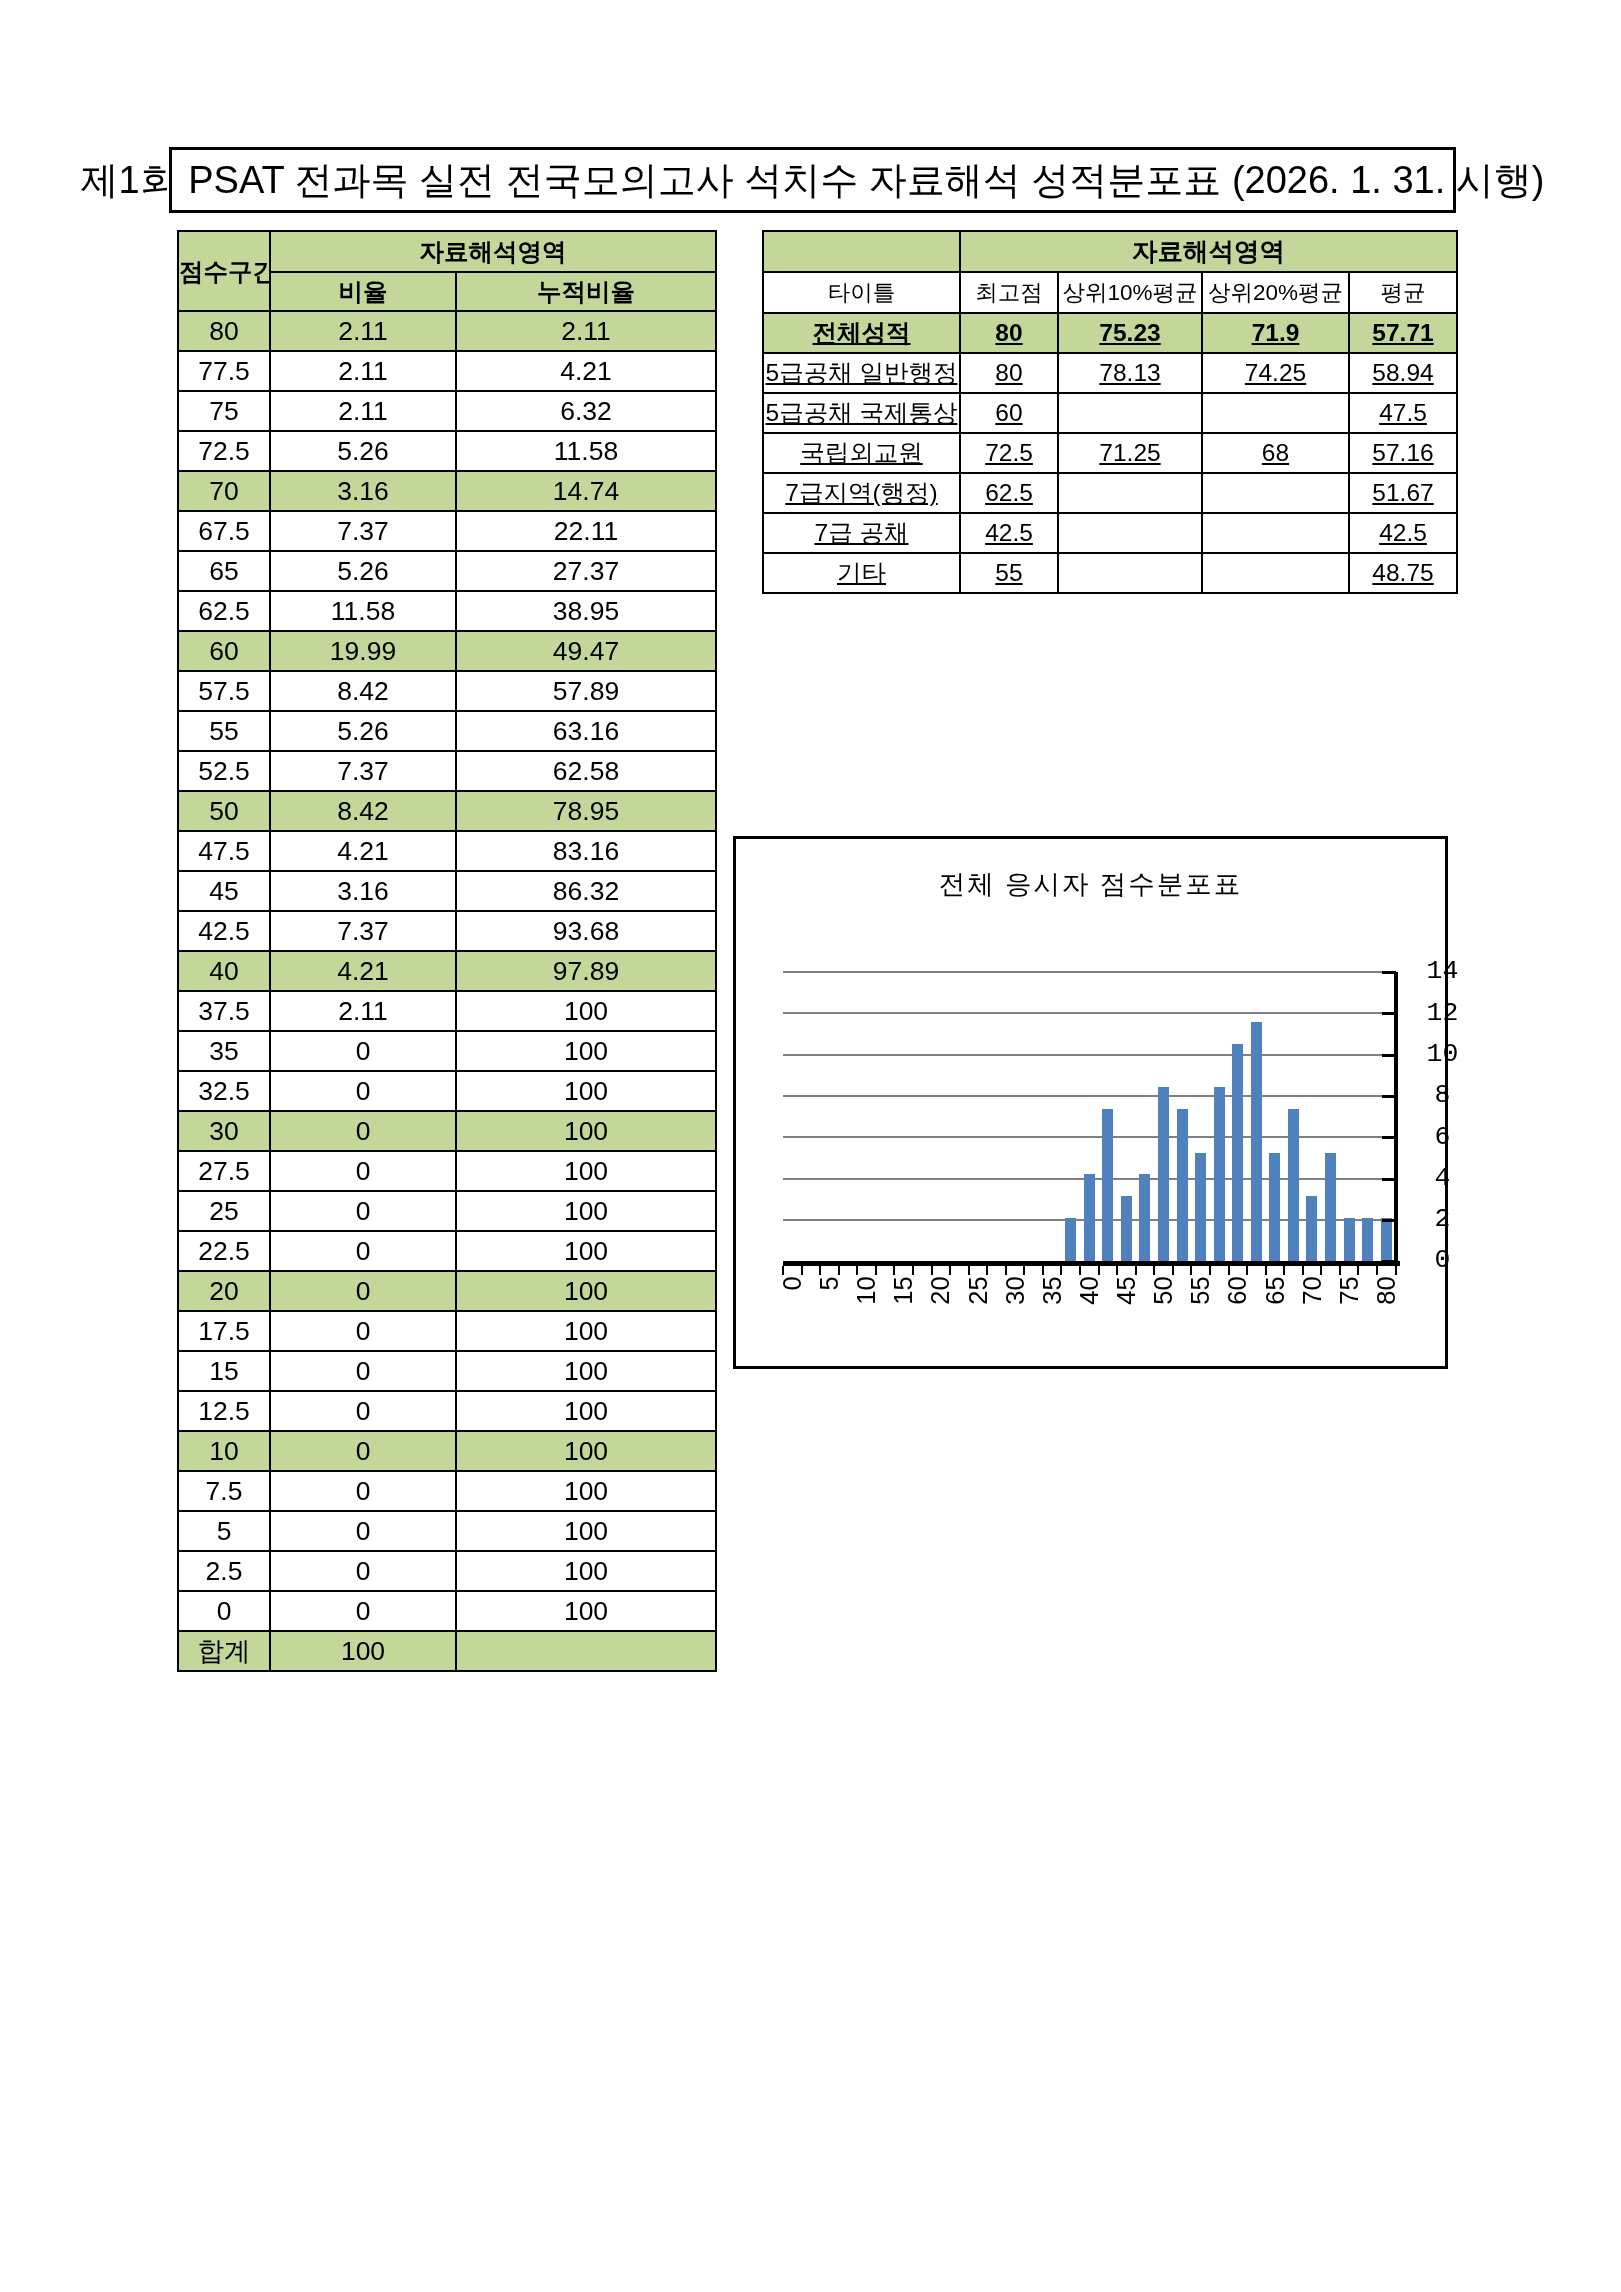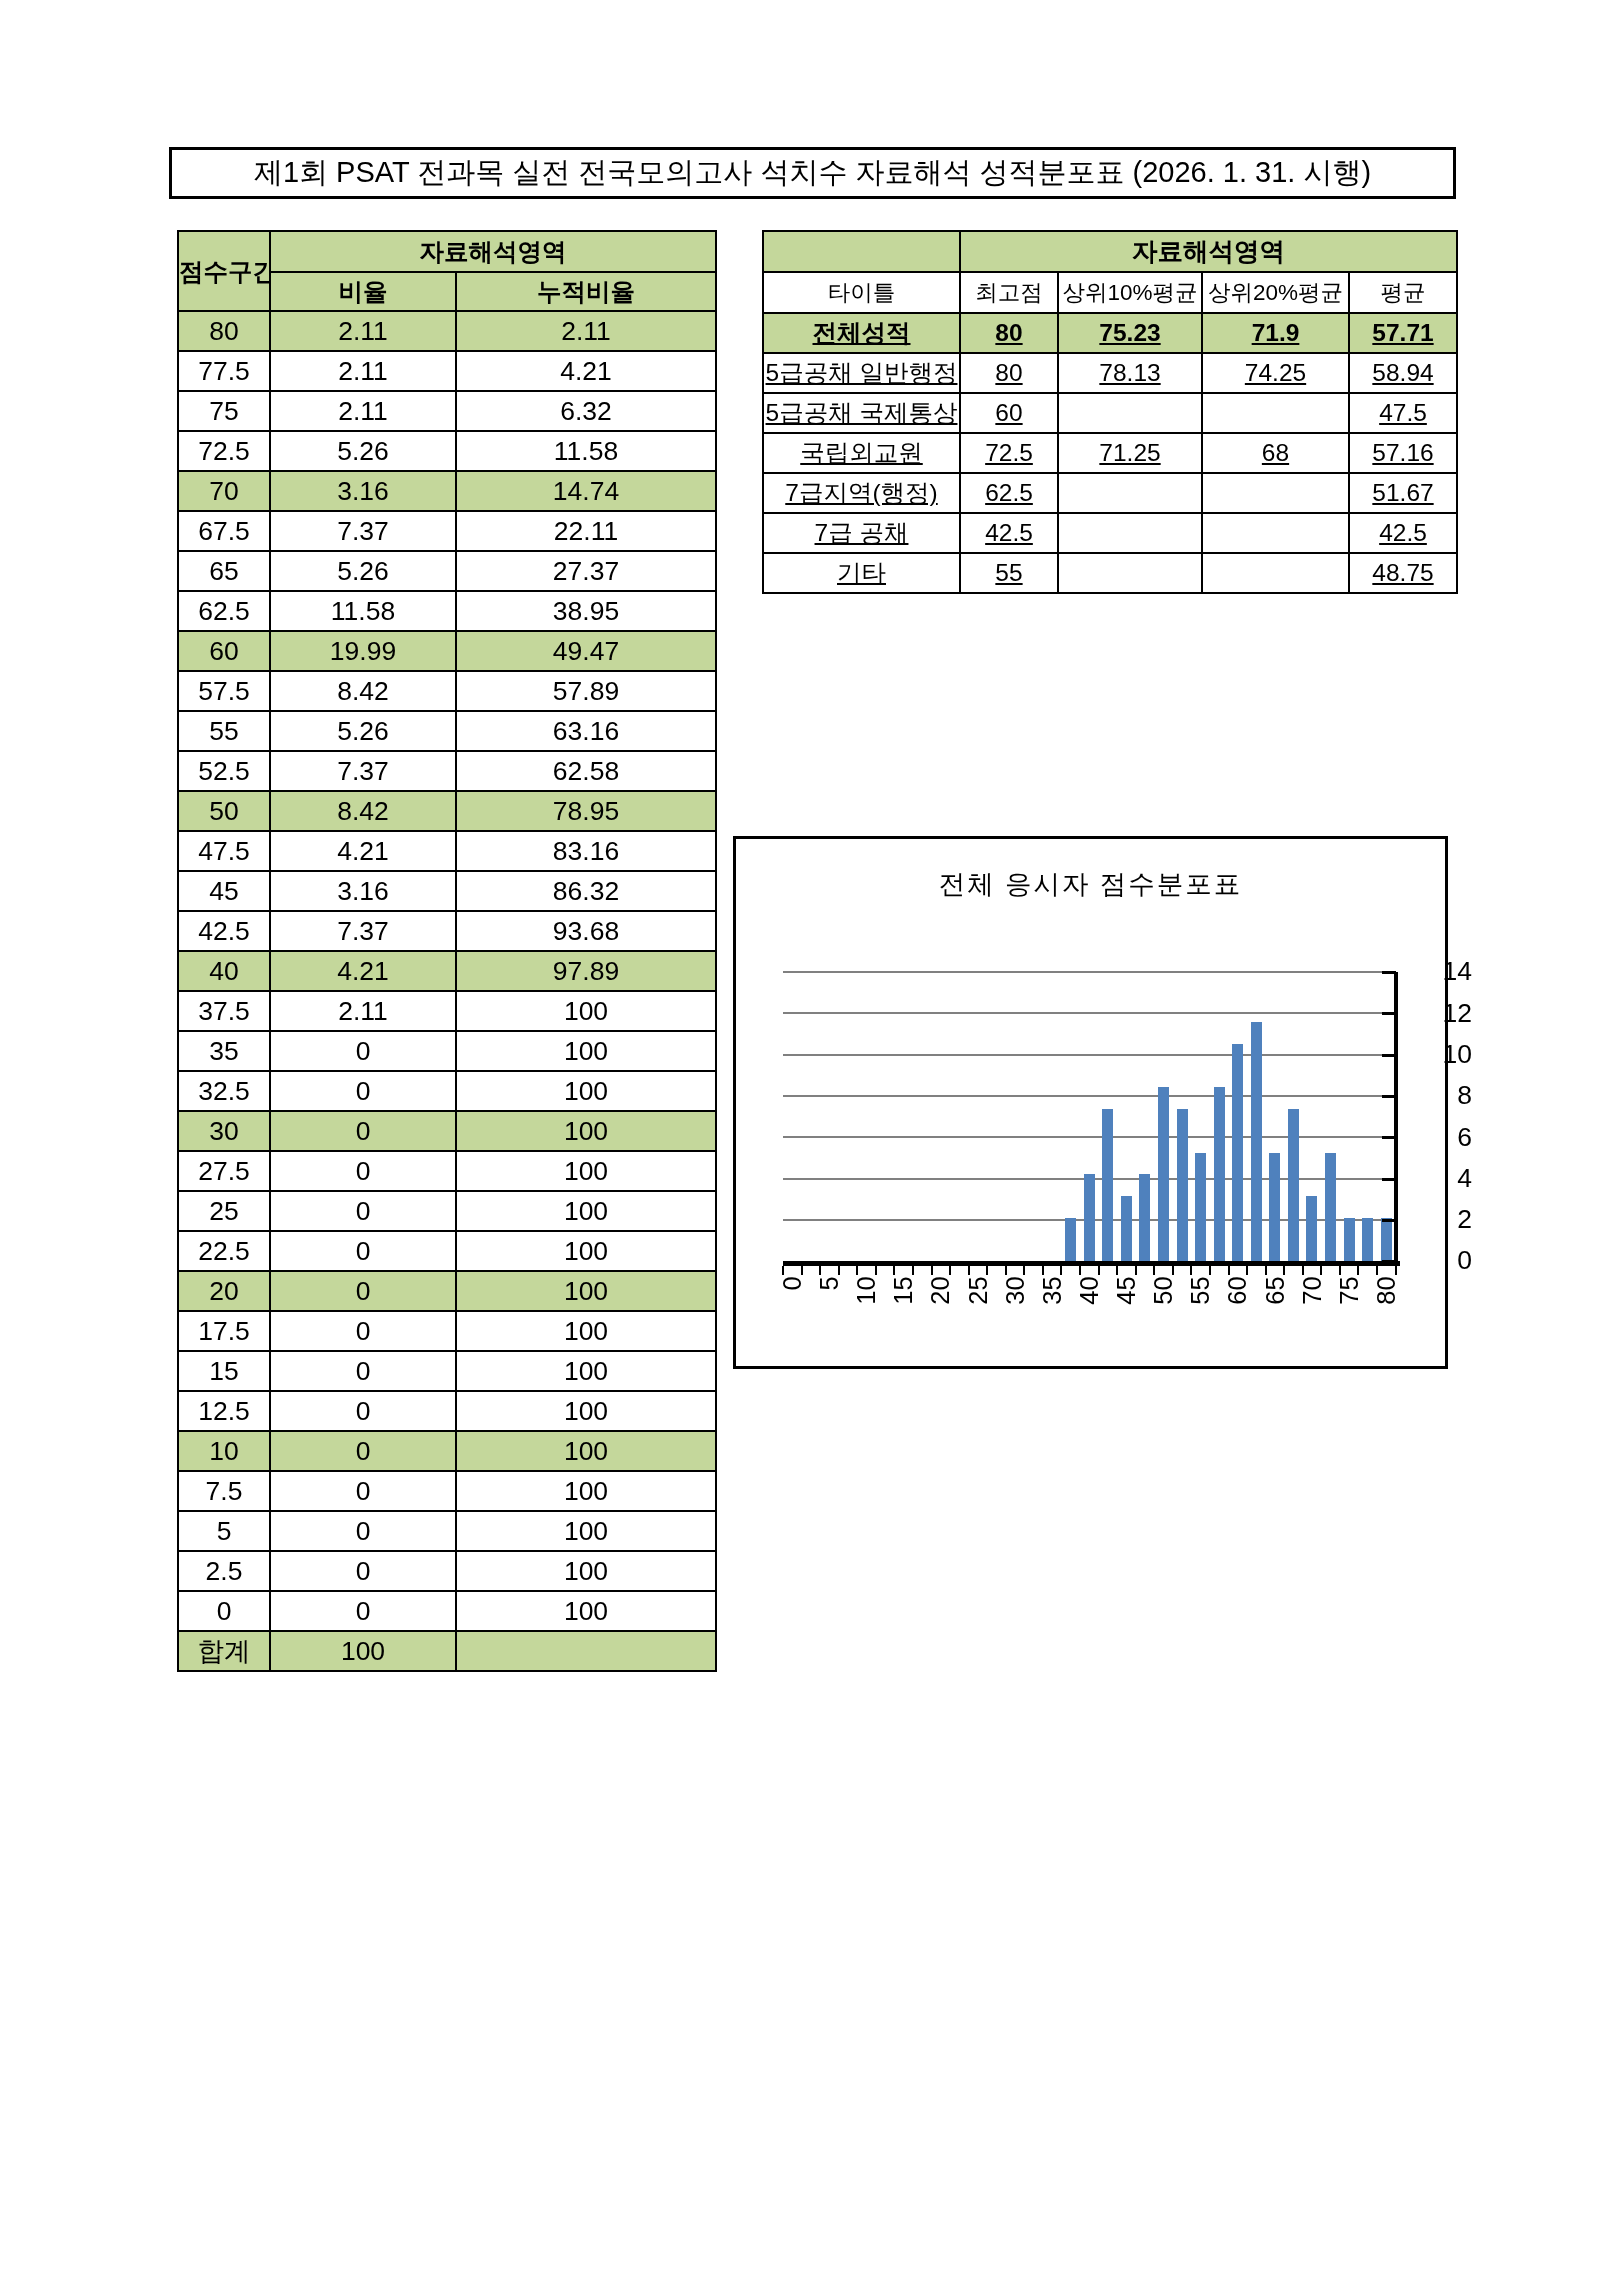--- a/index.html
+++ b/index.html
@@ -1,22 +1,22 @@
 <!DOCTYPE html>
 <html><head>
 <meta charset="utf-8">
 <style>
   html,body{margin:0;padding:0;background:#fff;}
   body{width:1621px;height:2293px;position:relative;
        font-family:"Liberation Sans","DejaVu Sans",sans-serif;color:#000;}
 
   
-  .title-box{position:absolute;left:169px;top:147px;width:1287px;height:52px;
+  .title-box{position:absolute;left:169px;top:147px;width:1287px;height:66px;
     border:3.9px solid #000;box-sizing:border-box;display:flex;align-items:center;
-    justify-content:center;font-size:29px;white-space:pre;}
+    justify-content:center;font-size:38px;white-space:pre;}
   .title-box b{font-weight:normal;}
 
   
   table{border-collapse:collapse;table-layout:fixed;position:absolute;
         border:2.9px solid #000;background:#fff;}
   th,td{border:2px solid #000;text-align:center;padding:0;overflow:hidden;
         white-space:nowrap;}
   .hl{background:#C4D79B;}
   .bold td{font-weight:bold;}
 
@@ -39,21 +39,21 @@
     border:3.9px solid #000;box-sizing:border-box;background:#fff;}
   .chart-title{position:absolute;top:27.4px;left:0;right:0;text-align:center;
     font-size:26.5px;letter-spacing:2px;}
   .plot{position:absolute;left:47px;top:133px;width:613px;height:289px;}
   .gridline{position:absolute;left:0;width:100%;height:2px;background:#808080;}
   .bar{position:absolute;background:#4F81BD;}
   .x-axis{position:absolute;left:0;top:289px;width:617px;height:4.9px;background:#000;}
   .y-axis{position:absolute;left:611px;top:0;width:3.9px;height:294px;background:#000;}
   .ytick{position:absolute;left:599px;width:13.7px;height:2.9px;background:#000;}
   .ylabel{position:absolute;left:630px;width:59px;height:29px;line-height:29px;
-    font-size:26.5px;text-align:right;}
+    font-size:26.5px;text-align:center;font-family:Liberation Mono, monospace;}
   .xtick{position:absolute;top:294px;width:2px;height:8.8px;background:#000;}
   .xlabel{position:absolute;width:59px;height:21.6px;line-height:21.6px;font-size:25.5px;
     text-align:right;transform:rotate(-90deg);}
 </style>
 </head>
 <body>
 
 <div class="title-box"><span>제1회 PSAT 전과목 실전 전국모의고사 </span><b>석치수 자료해석</b><span> 성적분포표 (2026. 1. 31. 시행)</span></div>
 
 <table class="ltable">

